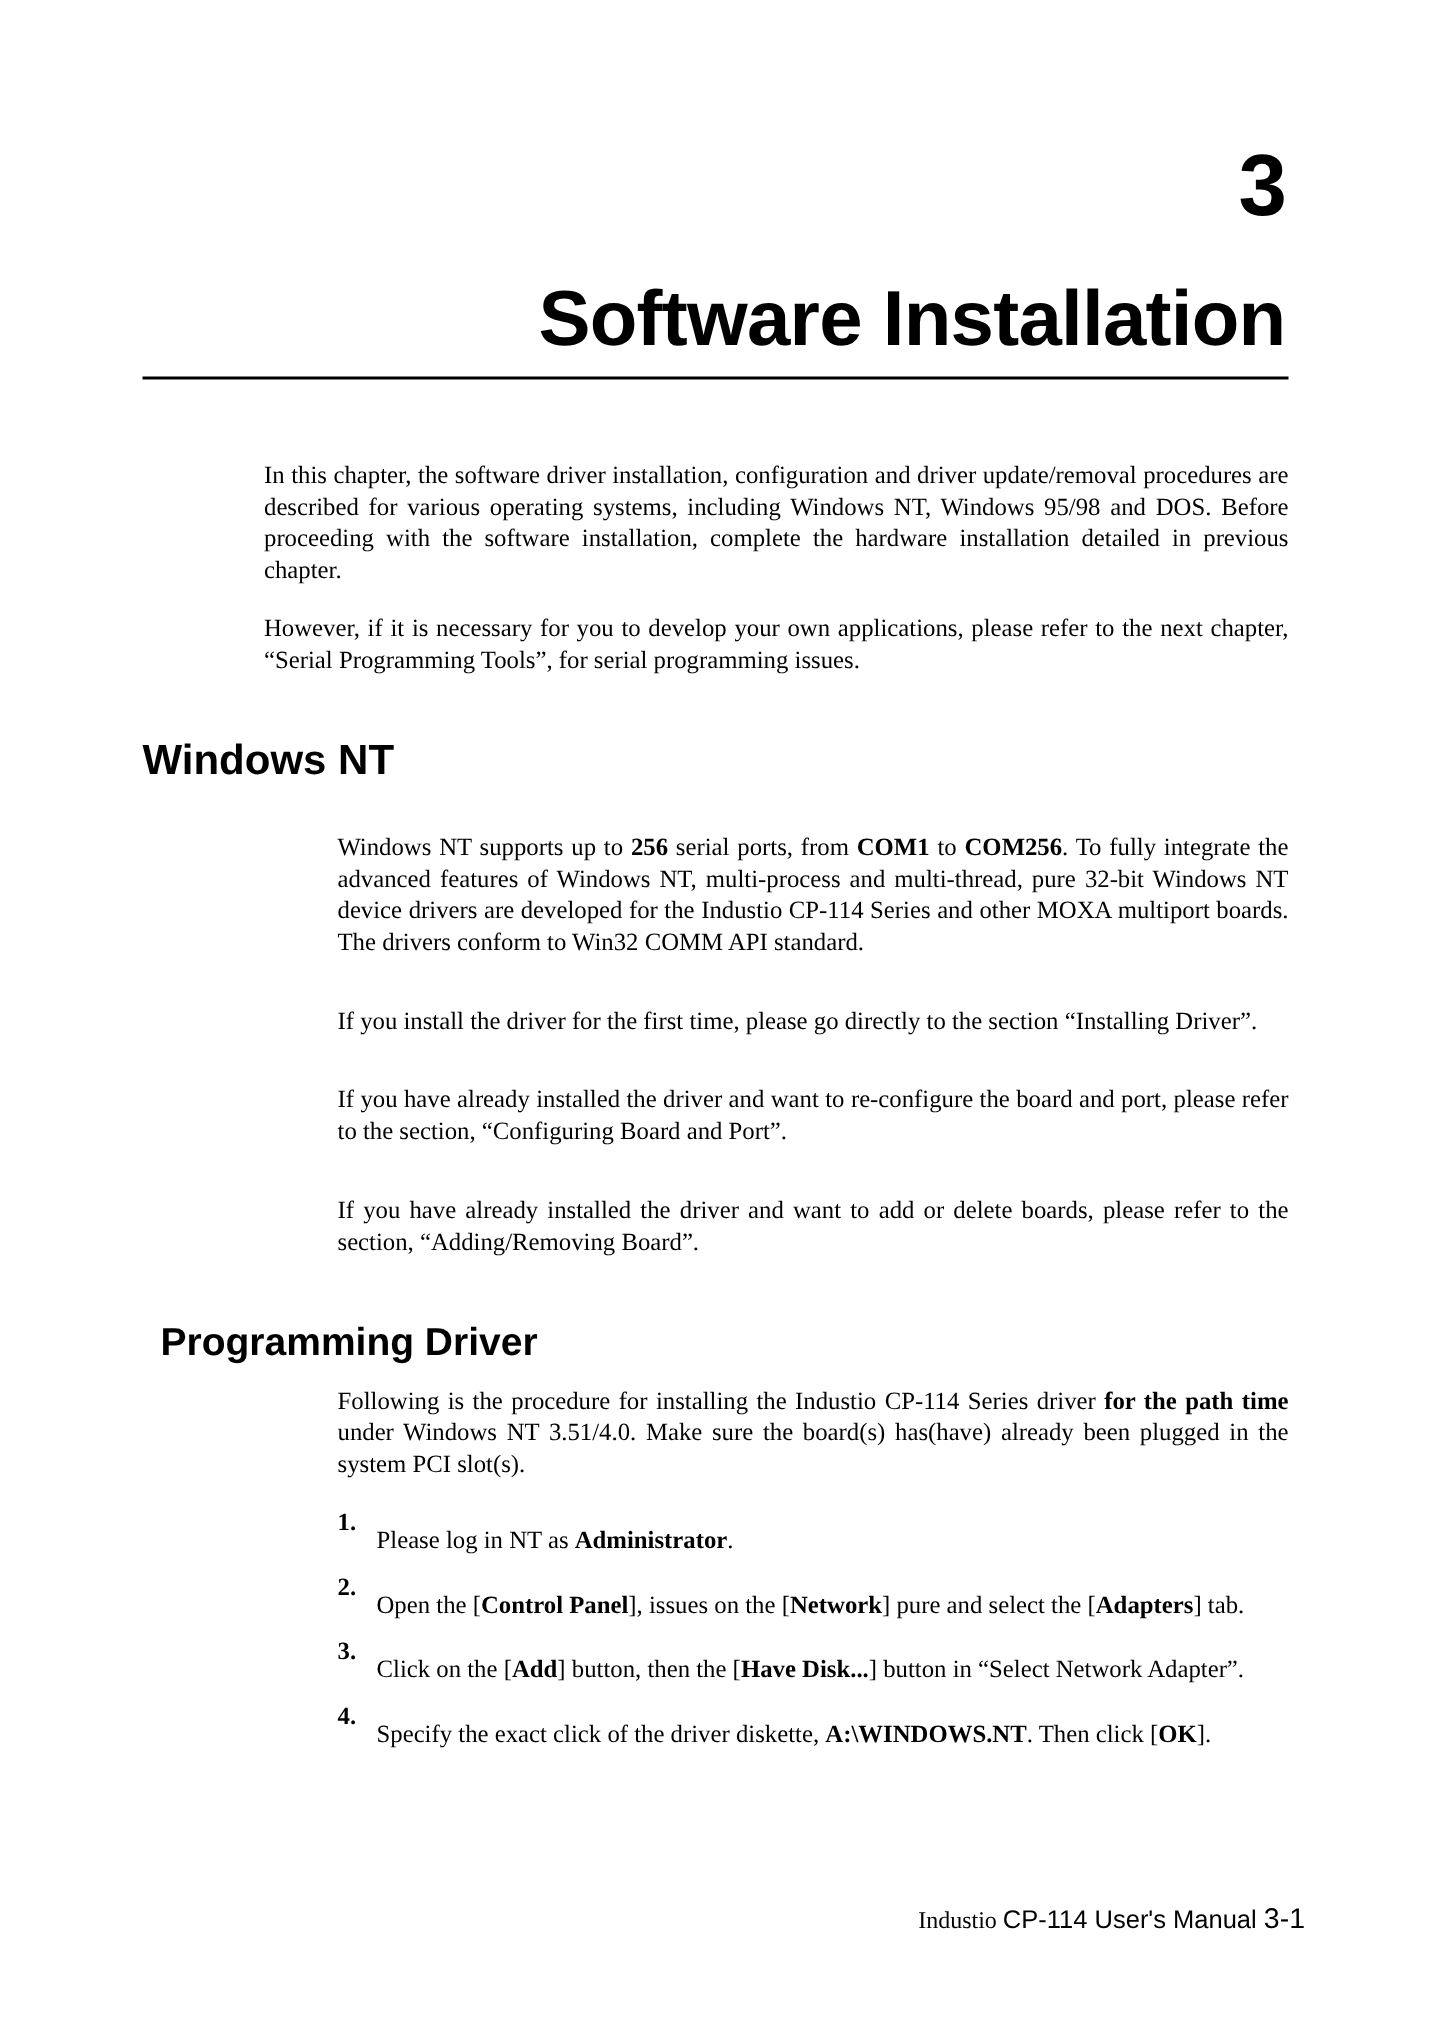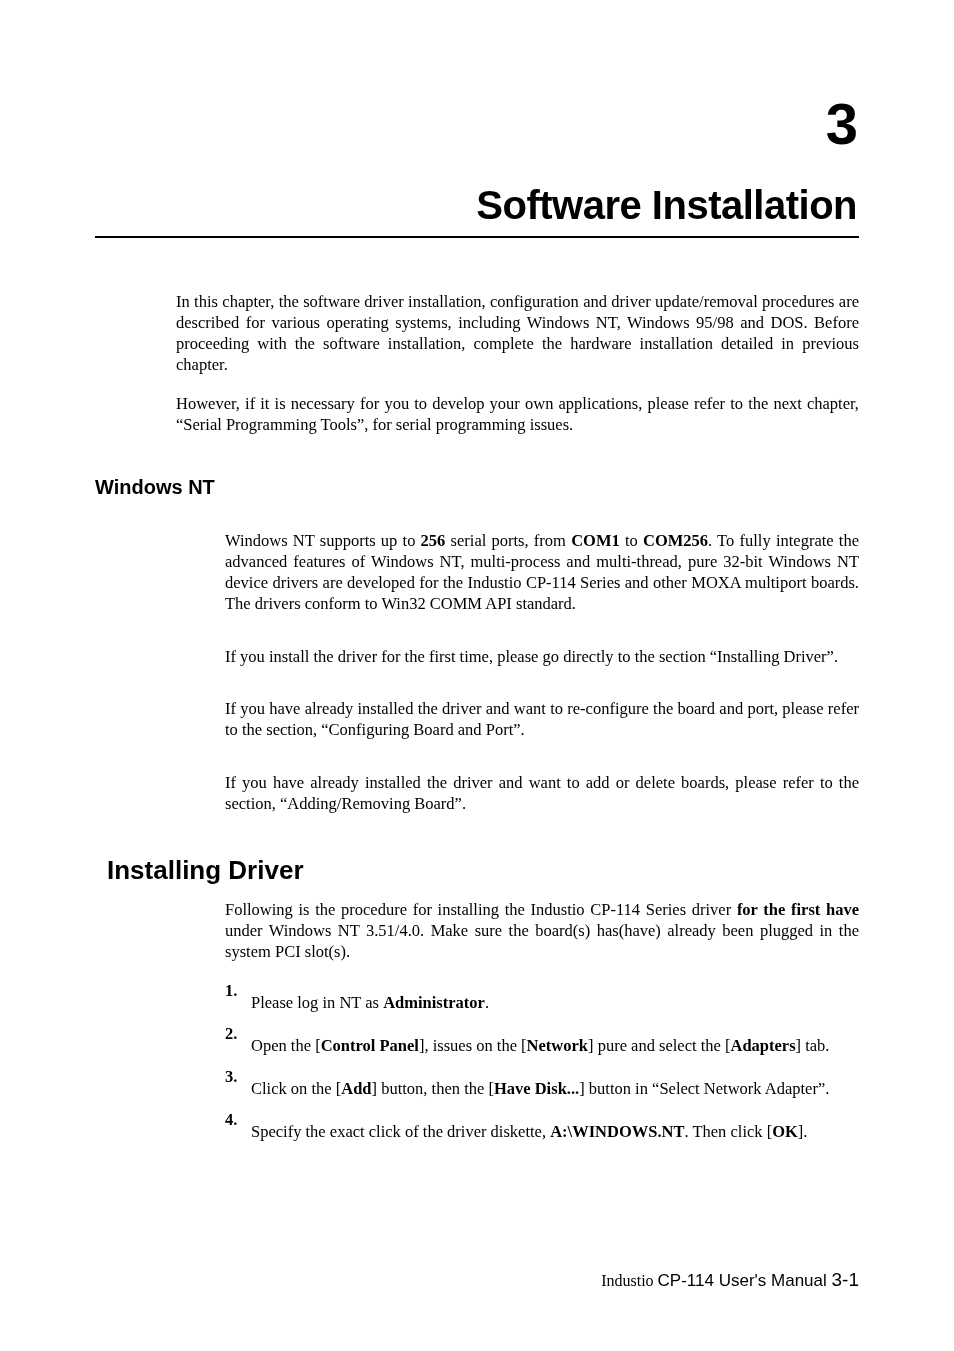--- a/index.html
+++ b/index.html
@@ -25,42 +25,42 @@
     font-size: 58px;
     text-align: right;
     margin: 0;
     padding-right: 2px;
     line-height: 1;
     letter-spacing: -1px;
   }
   .chapter-title {
     font-family: Arial, Helvetica, sans-serif;
     font-weight: 900;
-    font-size: 40px;
+    font-size: 52px;
     text-align: right;
     margin: 30px 0 0 0;
     padding-bottom: 8px;
     border-bottom: 2px solid #000;
     padding-right: 2px;
     letter-spacing: -0.5px;
   }
   .intro-block {
     margin-left: 81px;
     margin-top: 54px;
   }
   .body-text {
     font-size: 16.5px;
     line-height: 1.27;
     margin: 0 0 18px 0;
     text-align: justify;
   }
   .h2 {
     font-family: Arial, Helvetica, sans-serif;
     font-weight: bold;
-    font-size: 20px;
+    font-size: 28px;
     margin: 40px 0 16px 0;
   }
   .h3 {
     font-family: Arial, Helvetica, sans-serif;
     font-weight: bold;
     font-size: 26px;
     margin: 40px 0 14px 12px;
   }
   .section-block {
     margin-left: 130px;
@@ -90,21 +90,21 @@
     min-width: 26px;
   }
   .ol .li-text {
     flex: 1;
     margin-top: 12px;
   }
   .bold { font-weight: bold; }
   .footer {
     position: absolute;
     bottom: 60px;
-    right: 95px;
+    right: 84px;
     font-size: 17px;
     font-family: Arial, Helvetica, sans-serif;
   }
   .footer .pn {
     font-size: 19px;
   }
   .footer-prefix {
     font-family: "Times New Roman", Times, serif;
     font-size: 16px;
   }
@@ -126,25 +126,25 @@
 
   <div class="section-block">
     <p class="body-text">
       <span>Windows NT supports up to </span><span class="bold">256</span><span> serial ports, from </span><span class="bold">COM1</span><span> to </span><span class="bold">COM256</span><span>. To fully integrate the advanced features of Windows NT, multi-process and multi-thread, pure 32-bit Windows NT device drivers are developed for the Industio CP-114 Series and other MOXA multiport boards. The drivers conform to Win32 COMM API standard.</span>
     </p>
     <p class="body-text">If you install the driver for the first time, please go directly to the section “Installing Driver”.</p>
     <p class="body-text">If you have already installed the driver and want to re-configure the board and port, please refer to the section, “Configuring Board and Port”.</p>
     <p class="body-text">If you have already installed the driver and want to add or delete boards, please refer to the section, “Adding/Removing Board”.</p>
   </div>
 
-  <h3 class="h3">Installing Driver</h3>
+  <h3 class="h3">Programming Driver</h3>
 
   <div class="sub-block">
     <p class="body-text">
-      <span>Following is the procedure for installing the Industio CP-114 Series driver </span><span class="bold">for the first have</span><span> under Windows NT 3.51/4.0. Make sure the board(s) has(have) already been plugged in the system PCI slot(s).</span>
+      <span>Following is the procedure for installing the Industio CP-114 Series driver </span><span class="bold">for the path time</span><span> under Windows NT 3.51/4.0. Make sure the board(s) has(have) already been plugged in the system PCI slot(s).</span>
     </p>
 
     <ol class="ol">
       <li>
         <span class="num">1.</span>
         <span class="li-text">
           <span>Please log in NT as </span><span class="bold">Administrator</span><span>.</span>
         </span>
       </li>
       <li>

